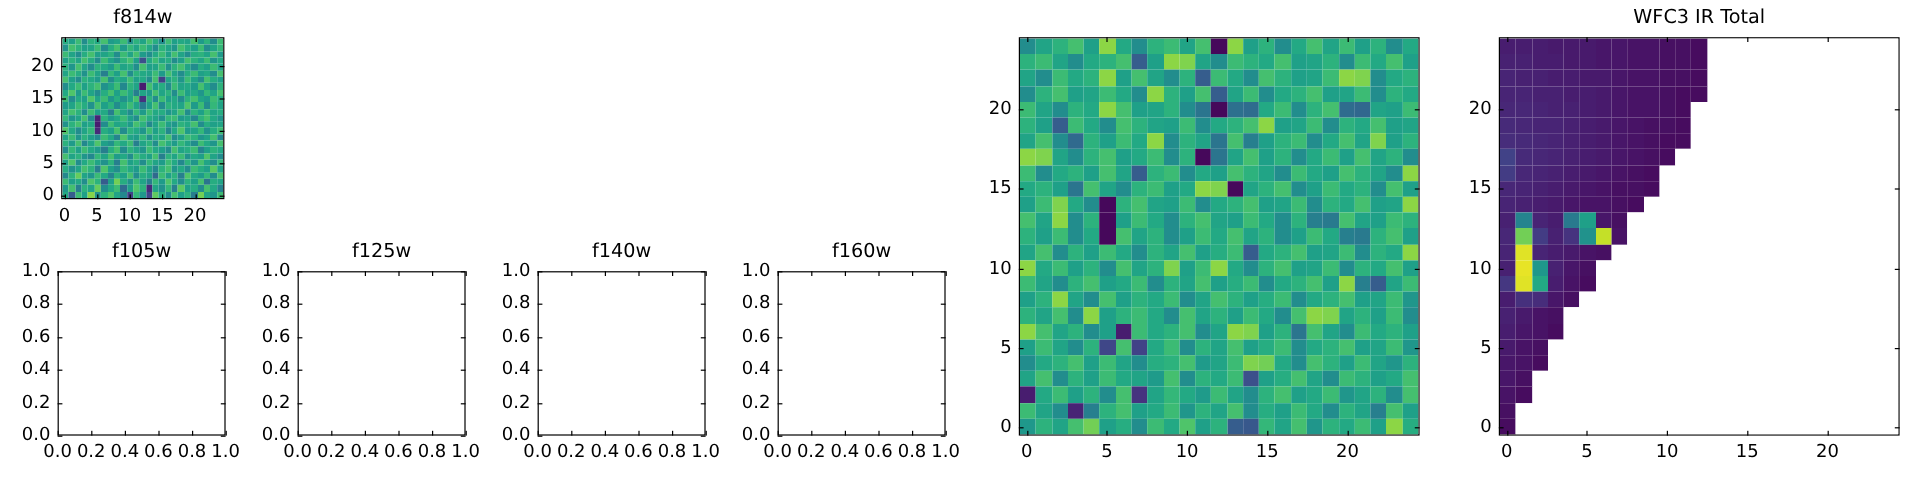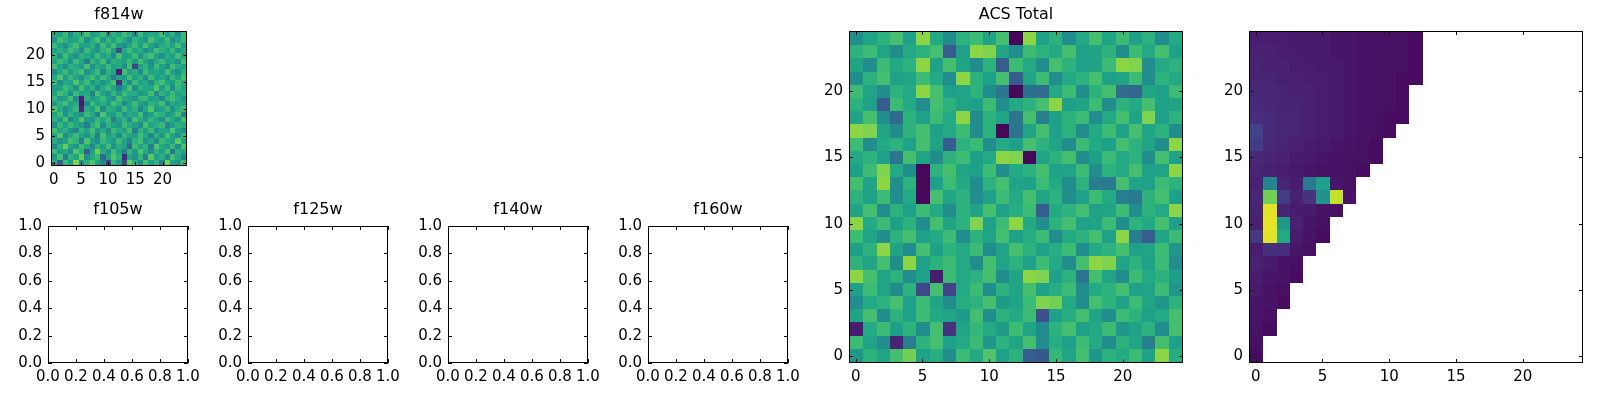--- a/index.html
+++ b/index.html
@@ -876,21 +876,20 @@
     <div class="tick-label ytick-label" style="left: 582px; top: 300.2px; width: 60px; font-size: 15px;">0.4</div>
     <div class="tick-mark tick-y" style="left: 648px; top: 280.8px;"></div>
     <div class="tick-mark tick-y" style="left: 784px; top: 280.8px;"></div>
     <div class="tick-label ytick-label" style="left: 582px; top: 272.8px; width: 60px; font-size: 15px;">0.6</div>
     <div class="tick-mark tick-y" style="left: 648px; top: 253.4px;"></div>
     <div class="tick-mark tick-y" style="left: 784px; top: 253.4px;"></div>
     <div class="tick-label ytick-label" style="left: 582px; top: 245.4px; width: 60px; font-size: 15px;">0.8</div>
     <div class="tick-mark tick-y" style="left: 648px; top: 226px;"></div>
     <div class="tick-mark tick-y" style="left: 784px; top: 226px;"></div>
     <div class="tick-label ytick-label" style="left: 582px; top: 218px; width: 60px; font-size: 15px;">1.0</div>
-    <div class="panel-title" style="left: 849px; top: 6px; width: 334px;">ACS Total</div>
     <div class="axes-box" style="left: 849px; top: 31px; width: 334px; height: 332px;">
       <div class="heat-grid" style="grid-template-columns: repeat(25, 1fr); grid-template-rows: repeat(25, 1fr);">
         <div class="cell" style="background: rgb(34, 141, 141);"></div>
         <div class="cell" style="background: rgb(33, 164, 134);"></div>
         <div class="cell" style="background: rgb(45, 178, 125);"></div>
         <div class="cell" style="background: rgb(69, 191, 111);"></div>
         <div class="cell" style="background: rgb(31, 160, 136);"></div>
         <div class="cell" style="background: rgb(140, 214, 69);"></div>
         <div class="cell" style="background: rgb(35, 169, 132);"></div>
         <div class="cell" style="background: rgb(34, 141, 141);"></div>
@@ -1536,20 +1535,21 @@
     <div class="tick-label ytick-label" style="left: 783px; top: 281.96px; width: 60px; font-size: 15px;">5</div>
     <div class="tick-mark tick-y" style="left: 849px; top: 223.56px;"></div>
     <div class="tick-mark tick-y" style="left: 1179px; top: 223.56px;"></div>
     <div class="tick-label ytick-label" style="left: 783px; top: 215.56px; width: 60px; font-size: 15px;">10</div>
     <div class="tick-mark tick-y" style="left: 849px; top: 157.16px;"></div>
     <div class="tick-mark tick-y" style="left: 1179px; top: 157.16px;"></div>
     <div class="tick-label ytick-label" style="left: 783px; top: 149.16px; width: 60px; font-size: 15px;">15</div>
     <div class="tick-mark tick-y" style="left: 849px; top: 90.76px;"></div>
     <div class="tick-mark tick-y" style="left: 1179px; top: 90.76px;"></div>
     <div class="tick-label ytick-label" style="left: 783px; top: 82.76px; width: 60px; font-size: 15px;">20</div>
+    <div class="panel-title" style="left: 1249px; top: 6px; width: 334px;">WFC3 IR Total</div>
     <div class="axes-box" style="left: 1249px; top: 31px; width: 334px; height: 332px;">
       <div class="heat-grid" style="grid-template-columns: repeat(25, 1fr); grid-template-rows: repeat(25, 1fr);">
         <div class="cell" style="background: rgb(72, 29, 111);"></div>
         <div class="cell" style="background: rgb(72, 29, 111);"></div>
         <div class="cell" style="background: rgb(72, 29, 111);"></div>
         <div class="cell" style="background: rgb(72, 26, 108);"></div>
         <div class="cell" style="background: rgb(72, 26, 108);"></div>
         <div class="cell" style="background: rgb(72, 26, 108);"></div>
         <div class="cell" style="background: rgb(72, 22, 105);"></div>
         <div class="cell" style="background: rgb(72, 22, 105);"></div>

